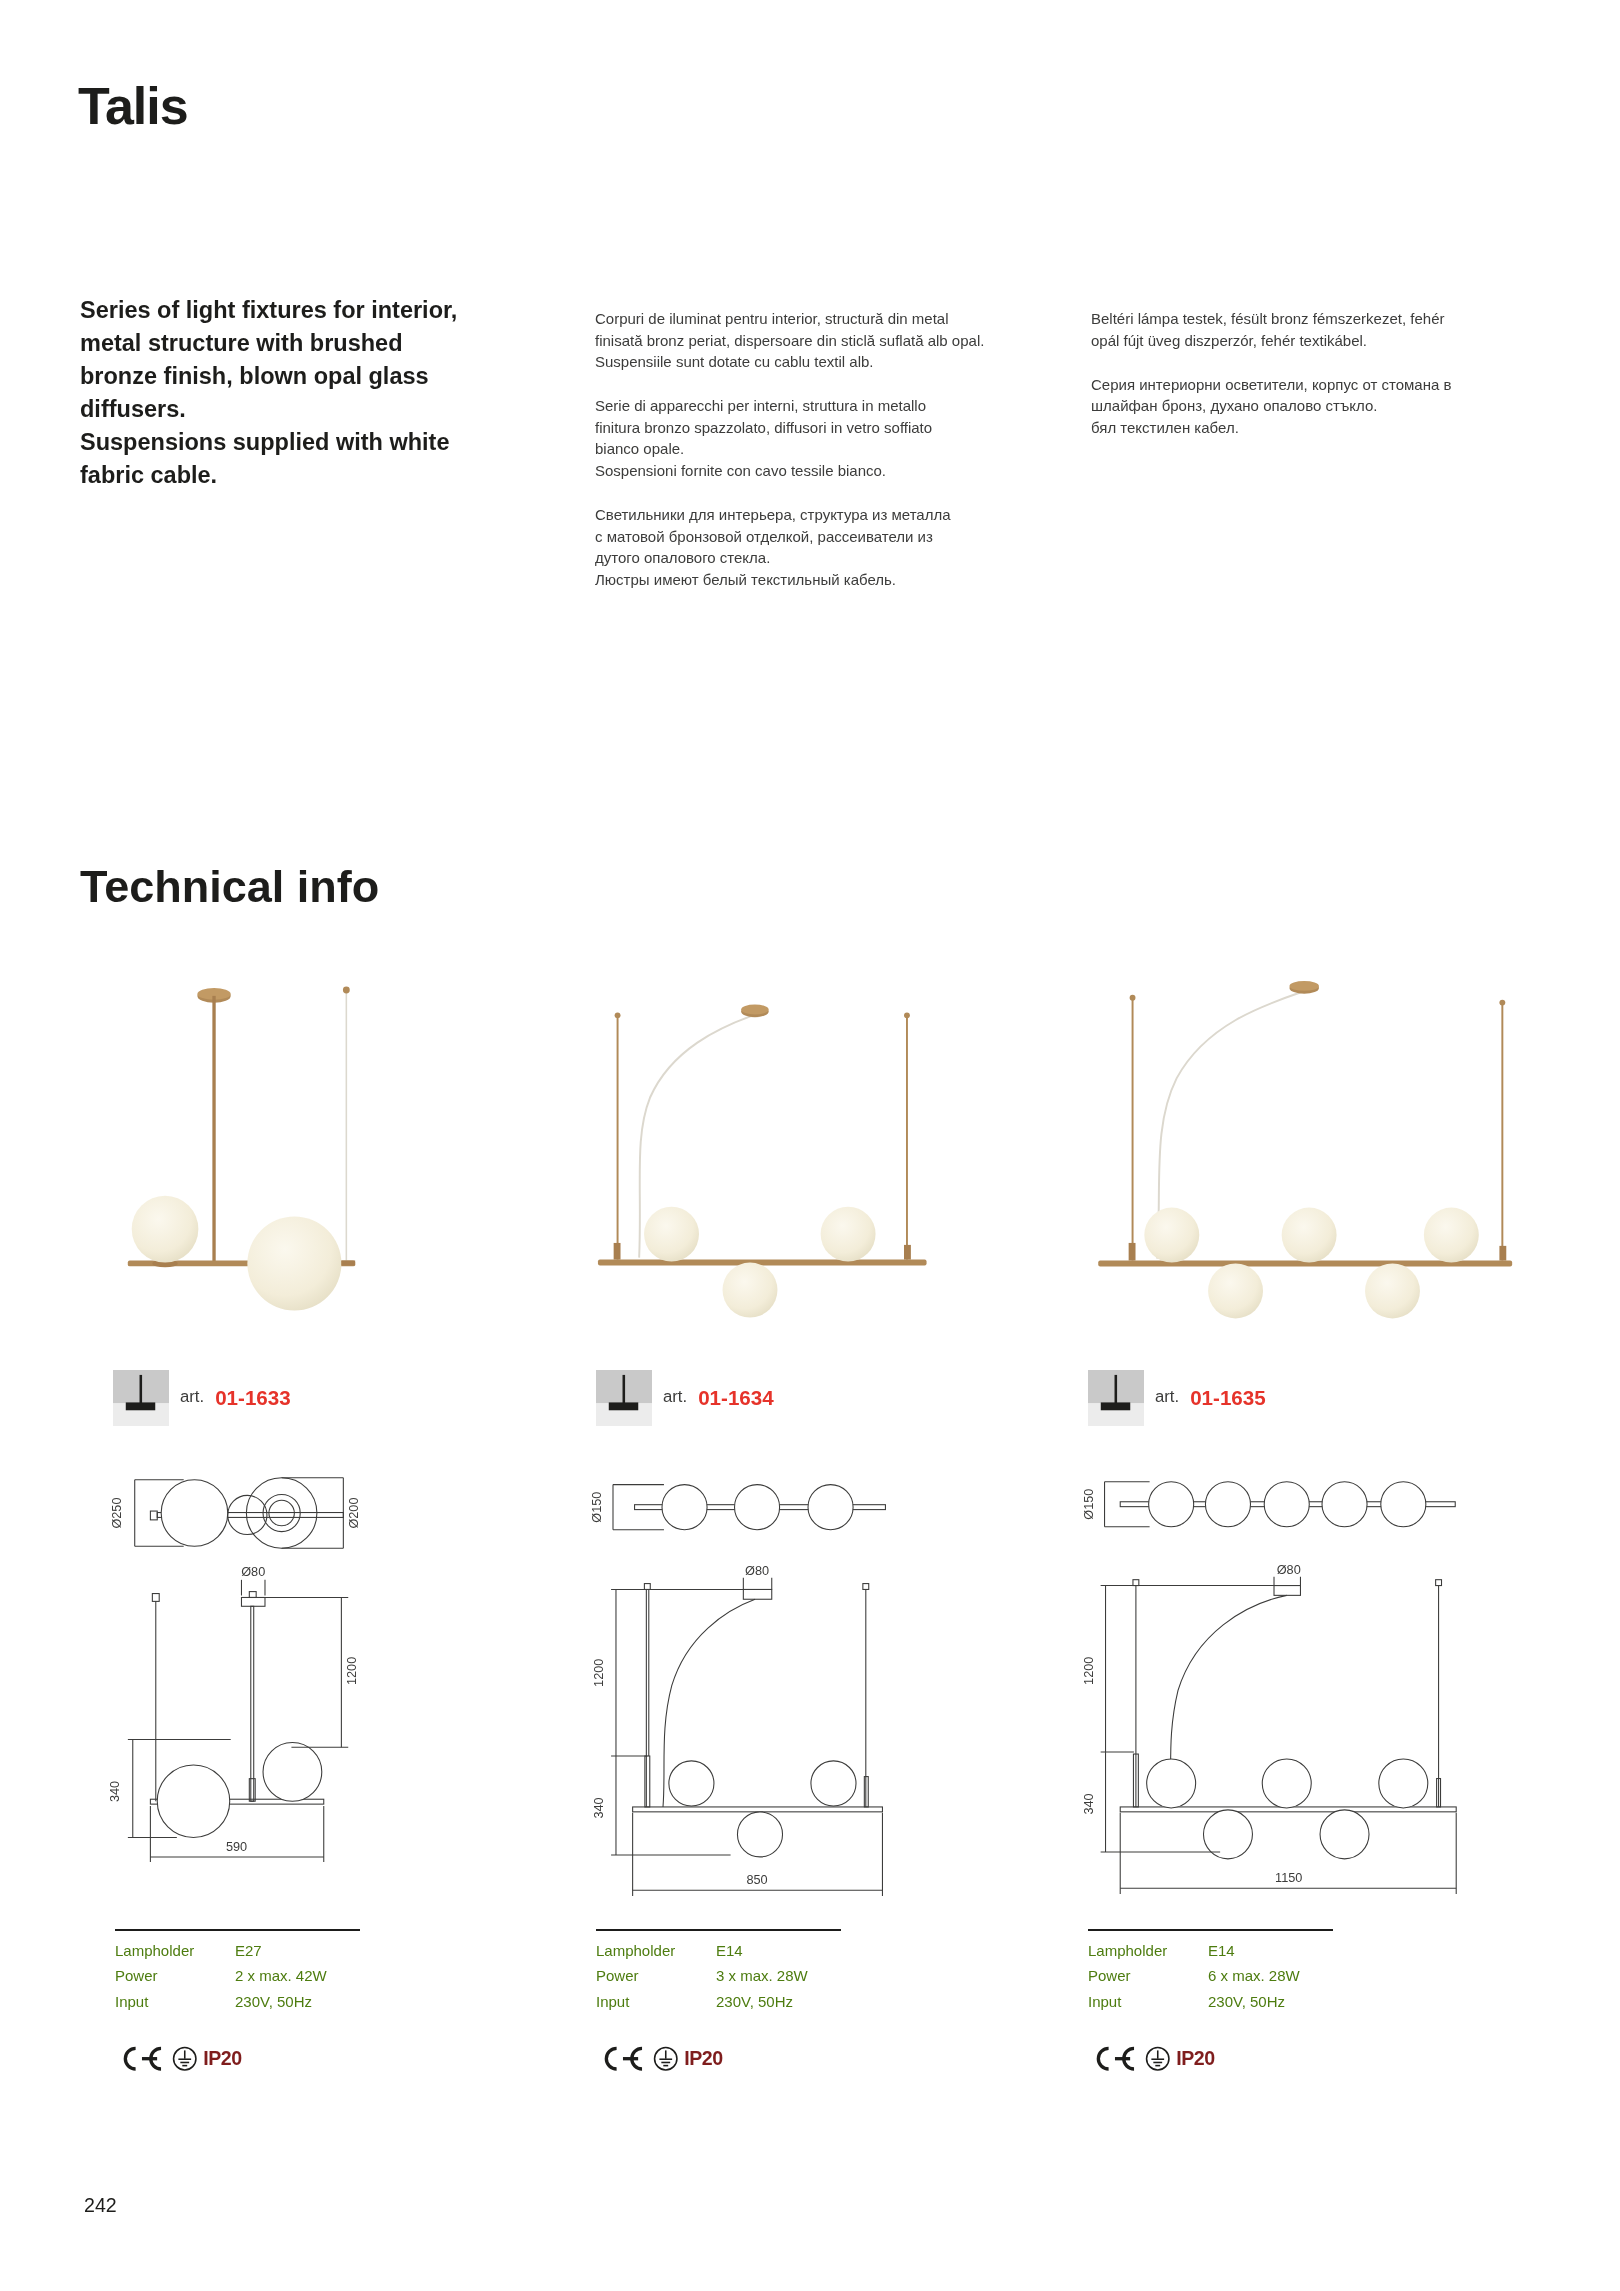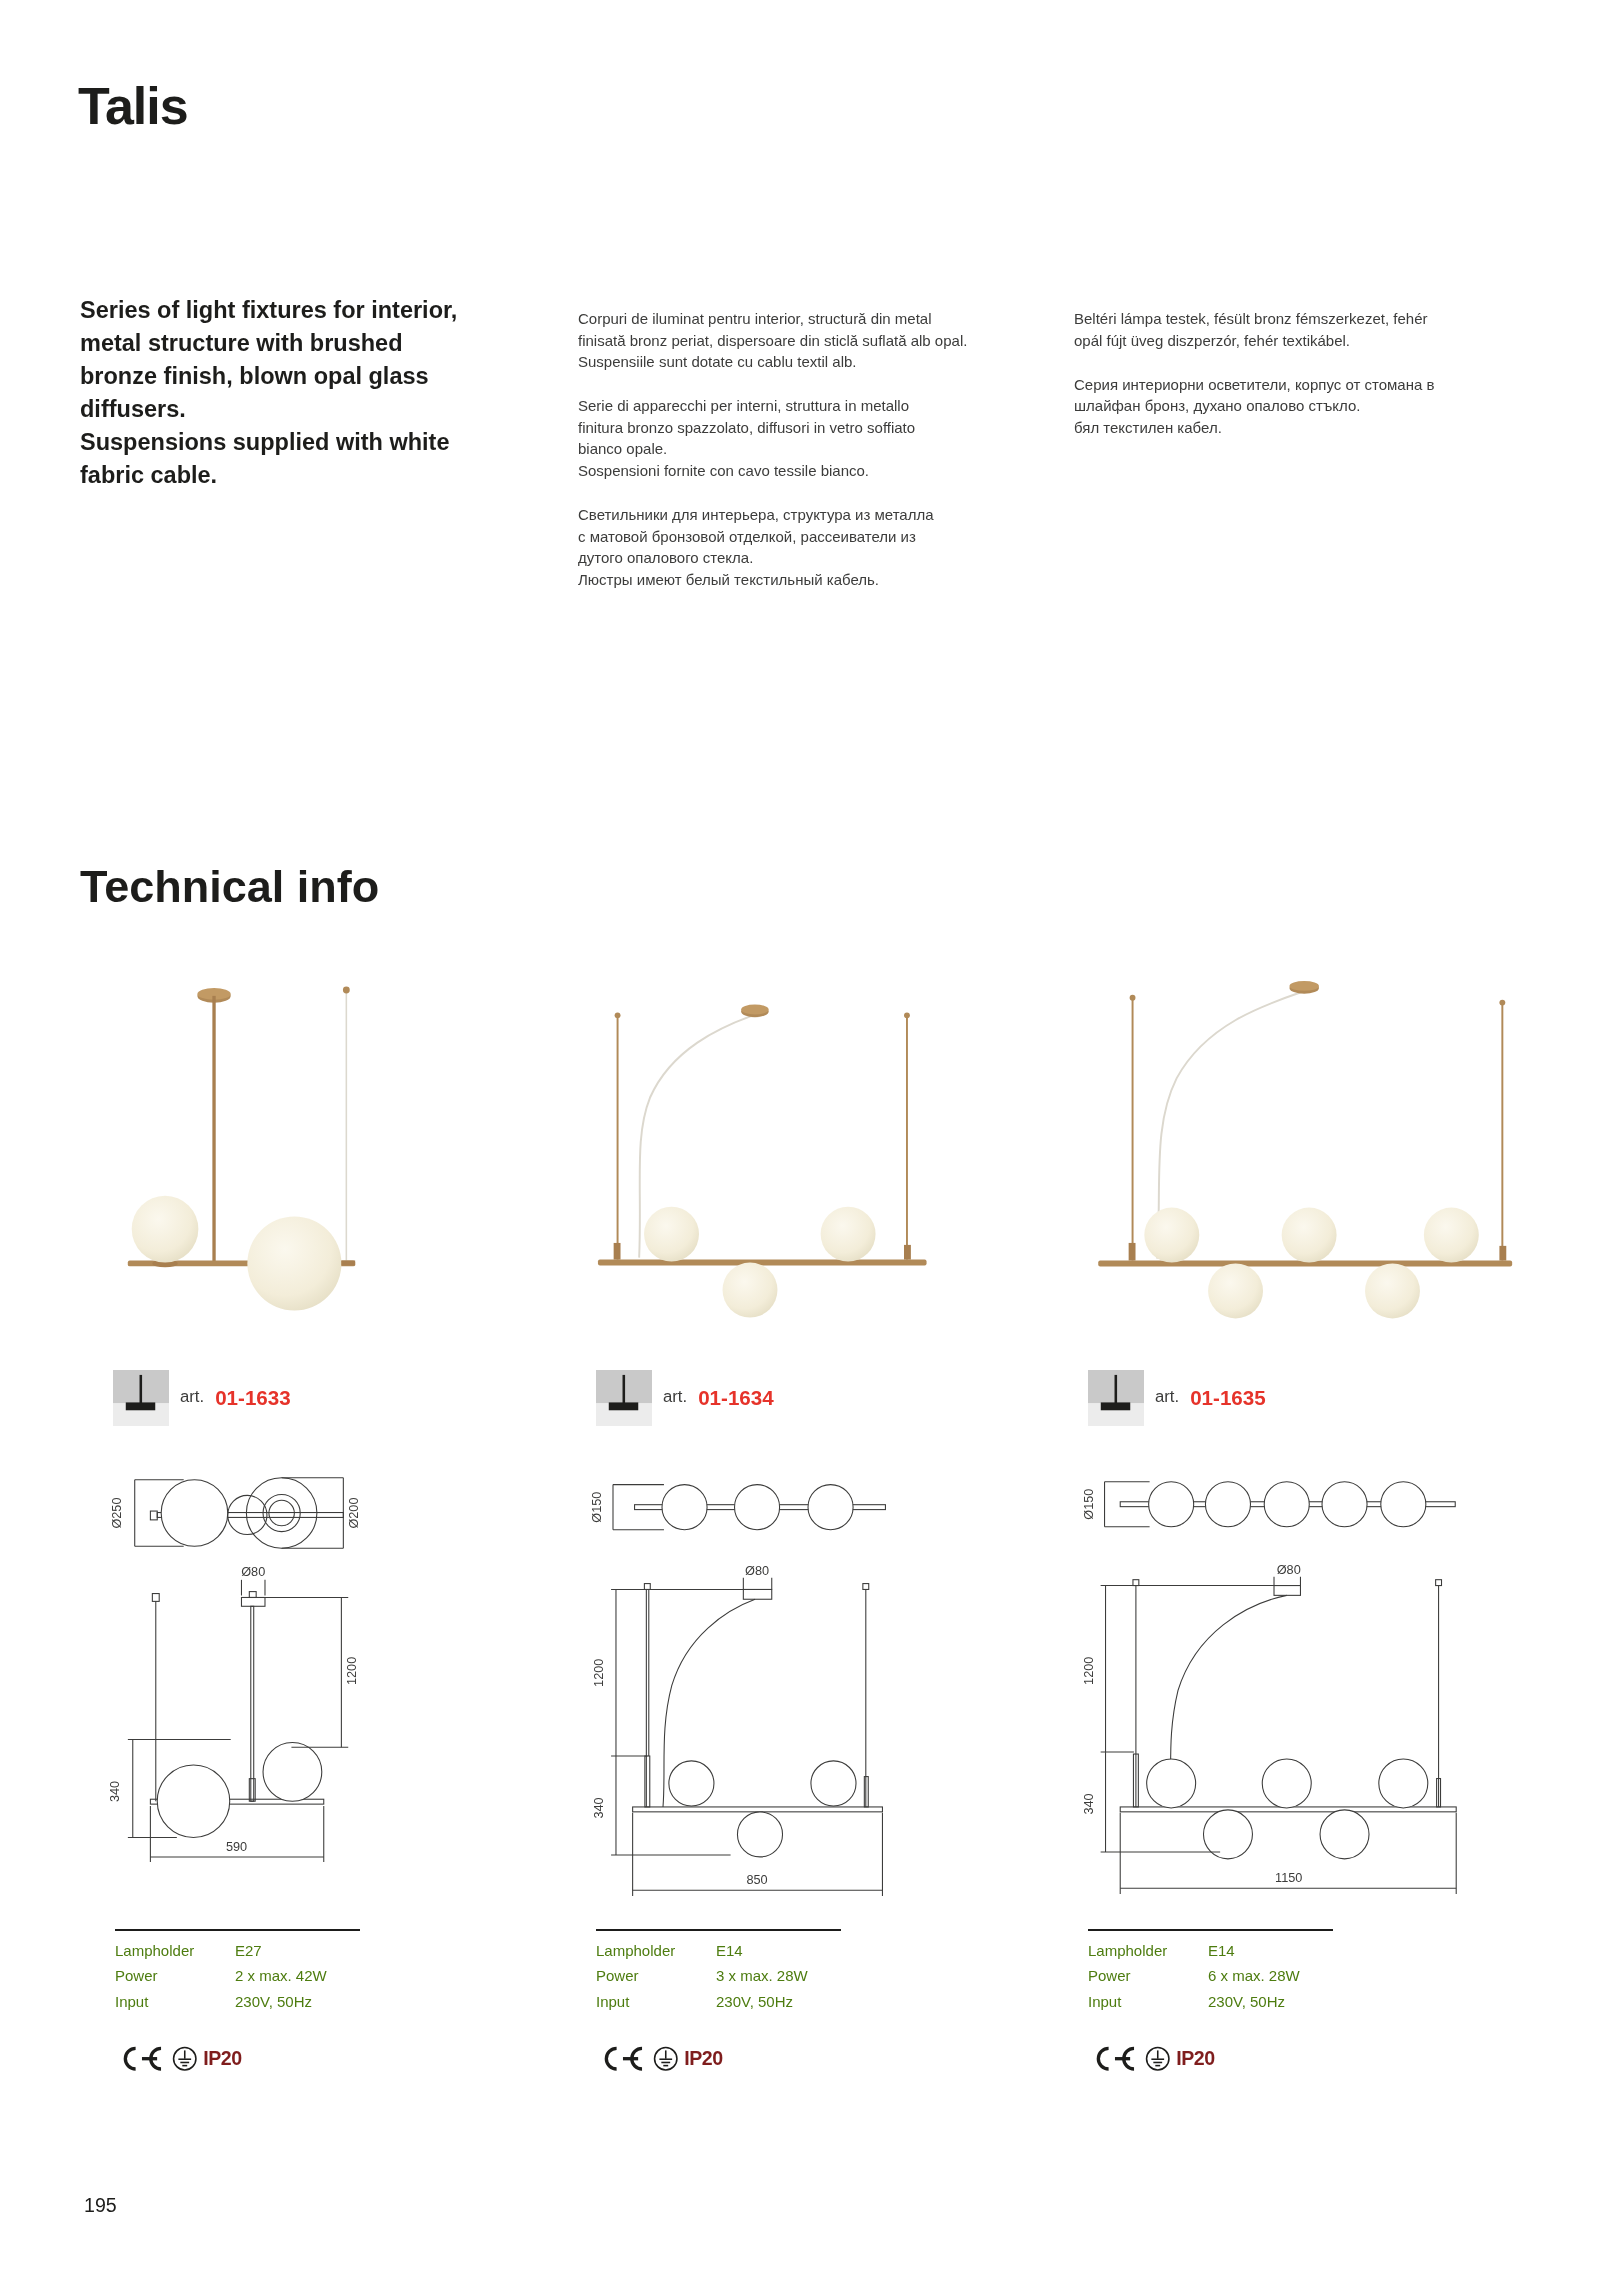--- a/index.html
+++ b/index.html
@@ -3,21 +3,21 @@
 <meta charset="utf-8">
 <style>
   html,body{margin:0;padding:0;}
   body{
     width:1620px;height:2292px;position:relative;background:#ffffff;
     font-family:"Liberation Sans",sans-serif;color:#1d1d1b;overflow:hidden;
   }
   .abs{position:absolute;}
   .page-title{font-size:52px;font-weight:700;letter-spacing:-1px;color:#1d1d1b;}
   .desc-en{font-size:23.5px;line-height:33px;font-weight:600;white-space:pre-line;color:#1d1d1b;width:470px;}
-  .desc-sm{font-size:15px;line-height:21.6px;color:#3c3c3b;white-space:pre-line;width:470px;}
+  .desc-sm{font-size:15px;line-height:21.6px;color:#3c3c3b;white-space:pre-line;width:470px;margin-left:17px;}
   .desc-sm + .desc-sm{margin-top:22.5px;}
   .section-heading{font-size:45px;font-weight:700;color:#1d1d1b;}
   .art-row{display:flex;align-items:center;gap:11px;}
   .art-word{font-size:16.7px;color:#3c3c3b;padding-bottom:2.9px;}
   .art-number{font-size:20.6px;font-weight:600;color:#e6332a;padding-bottom:1px;}
   .spec-table{width:245px;border-top:2px solid #1d1d1b;padding-top:6.9px;}
   .spec-row{display:flex;font-size:15px;line-height:25.5px;color:#4d7c0f;}
   .spec-label{width:120px;flex:none;}
   .certs{display:flex;align-items:center;gap:5.9px;}
   .ip-rating{font-size:19.6px;font-weight:800;letter-spacing:-0.5px;color:#7f1d1d;}
@@ -384,14 +384,14 @@
   <svg class="earth" width="25.5" height="25.5" viewBox="0 0 26 26">
     <circle cx="13" cy="13" r="11.4"></circle>
     <line x1="13" y1="4.5" x2="13" y2="13"></line>
     <line x1="6.5" y1="13.5" x2="19.5" y2="13.5"></line>
     <line x1="8.5" y1="16.8" x2="17.5" y2="16.8"></line>
     <line x1="10.5" y1="20" x2="15.5" y2="20"></line>
   </svg>
   <span class="ip-rating">IP20</span>
 </div>
 
-<div class="abs page-number" style="left:84px;top:2194px;">195</div>
+<div class="abs page-number" style="left:84px;top:2194px;">242</div>
 
 
 </body></html>

